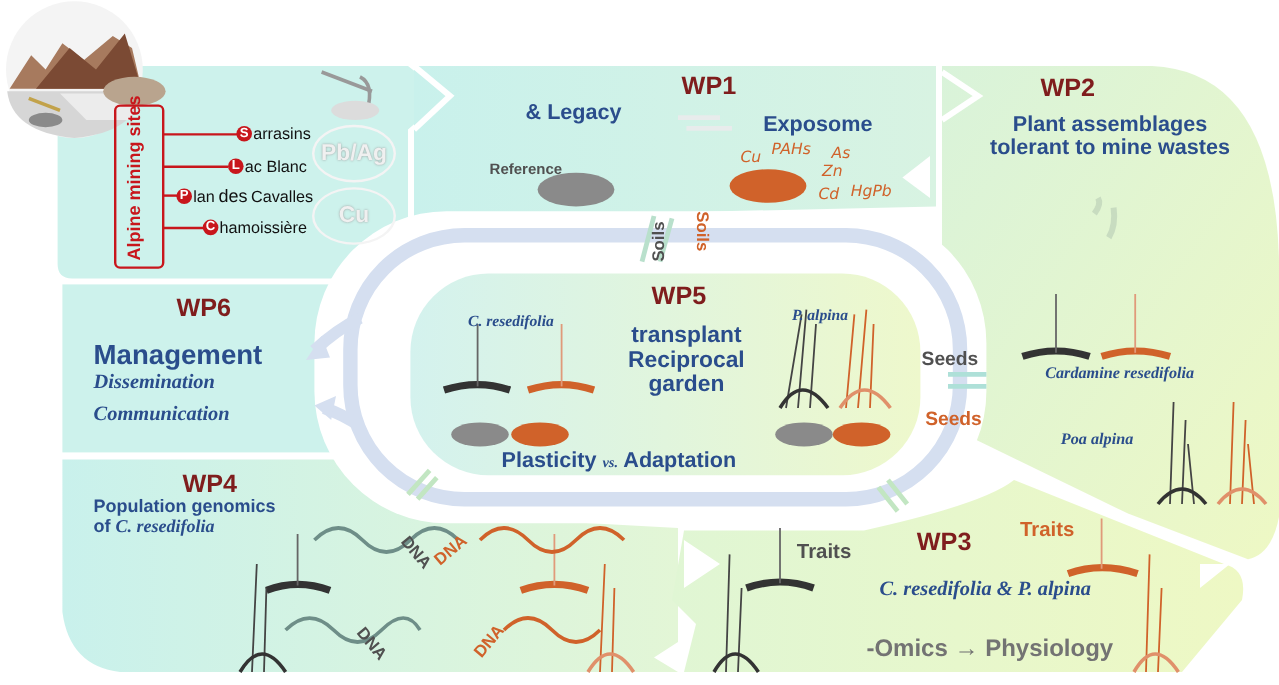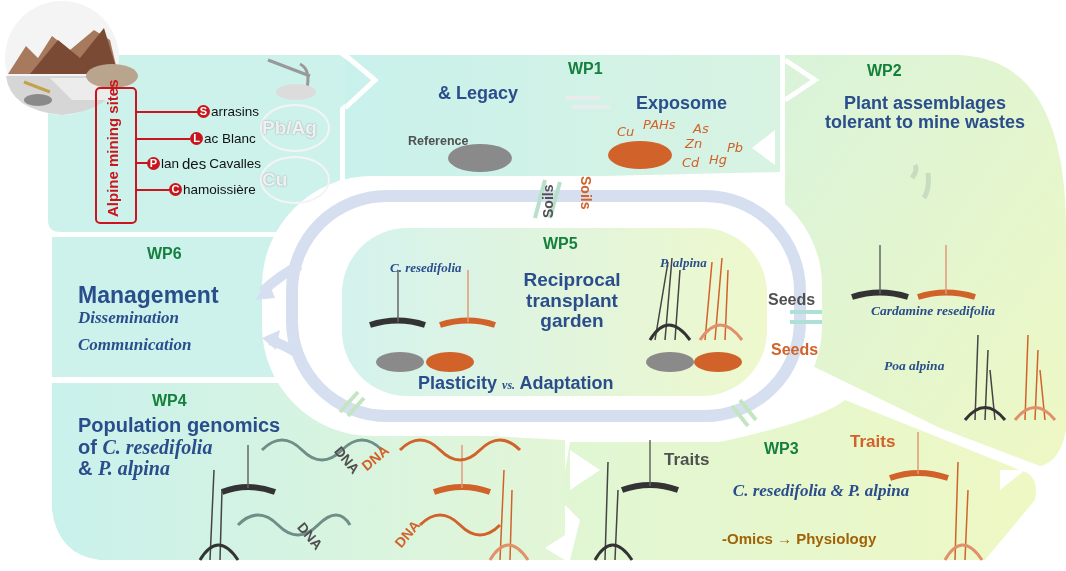--- a/index.html
+++ b/index.html
@@ -1,28 +1,28 @@
 <!DOCTYPE html>
 <html><head>
 <meta charset="utf-8">
 <style>
   html,body{margin:0;padding:0;background:#fff;}
   body{width:1066px;height:571px;position:relative;overflow:hidden;font-family:"Liberation Sans",sans-serif;}
   .abs{position:absolute;}
   #bg{position:absolute;left:0;top:0;width:1066px;height:571px;}
-  .wp{position:absolute;color:#15803d;font-weight:bold;font-size:16px;font-family:"Liberation Sans",sans-serif;}
+  .wp{position:absolute;color:#7f1d1d;font-weight:bold;font-size:21px;font-family:"Liberation Sans",sans-serif;}
   .blue{position:absolute;color:#2a4d8c;font-weight:bold;font-family:"Liberation Sans",sans-serif;line-height:1.08;text-align:center;}
   .it{font-style:italic;font-family:Liberation Serif, serif;}
   .gray{color:#505050;}
   .orange{color:#d0622a;}
   .hand{font-family:"DejaVu Sans",sans-serif;color:#d0622a;font-size:13px;position:absolute;font-style:italic;}
   .site{position:absolute;font-size:13.5px;color:#111;display:flex;align-items:center;}
   .site .dot{display:inline-block;width:13px;height:13px;border-radius:50%;background:#c8161c;color:#fff;font-weight:bold;font-size:11px;text-align:center;line-height:13px;margin-right:1px;}
   .site .small{font-size:15px;margin:0 3px;}
-  .metal{position:absolute;border:2px solid #f4f4f4;border-radius:50%;color:#f0f0f0;font-weight:bold;font-size:19px;text-shadow:0 0 2px #999;}
+  .metal{position:absolute;border:2px solid #f4f4f4;border-radius:50%;color:#f0f0f0;font-weight:bold;font-size:19px;text-align:center;text-shadow:0 0 2px #999;}
   .vlabel{position:absolute;transform-origin:left top;font-weight:bold;}
 </style>
 </head>
 <body>
 
 <svg id="bg" viewBox="0 0 1066 571">
   <defs>
     <linearGradient id="gMint" x1="0" y1="0" x2="1" y2="0">
       <stop offset="0" stop-color="#c9f1ec"></stop>
       <stop offset="1" stop-color="#d8f3e2"></stop>
@@ -211,71 +211,70 @@
 <div class="wp" style="left:568px;top:60px;">WP1</div>
 <div class="blue" style="left:398px;top:84px;font-size:18px;width:160px;">
   <div>&amp; Legacy</div>
 </div>
 <div class="blue" style="left:636px;top:94px;font-size:18px;">Exposome</div>
 <div class="abs gray" style="left:408px;top:134px;font-size:12.5px;font-weight:bold;">Reference</div>
 <div class="hand" style="left:617px;top:124px;">Cu</div>
 <div class="hand" style="left:643px;top:117px;">PAHs</div>
 <div class="hand" style="left:693px;top:121px;">As</div>
 <div class="hand" style="left:685px;top:136px;">Zn</div>
-<div class="hand" style="left:727px;top:140px;">Pb</div>
+<div class="hand" style="left:727px;top:152px;">Pb</div>
 <div class="hand" style="left:682px;top:155px;">Cd</div>
 <div class="hand" style="left:709px;top:152px;">Hg</div>
 <div class="vlabel gray" style="left:540px;top:218px;transform:rotate(-90deg);font-size:14px;">Soils</div>
 <div class="vlabel orange" style="left:594px;top:176px;transform:rotate(90deg);font-size:14px;">Soils</div>
 
 <div class="wp" style="left:867px;top:62px;">WP2</div>
 <div class="blue" style="left:780px;top:94px;font-size:18px;width:290px;">
   <div>Plant assemblages</div>
   <div>tolerant to mine wastes</div>
 </div>
 <div class="blue" style="left:840px;top:198px;font-size:18px;width:180px;">
 </div>
 <div class="blue it" style="left:871px;top:304px;font-size:13.5px;">Cardamine resedifolia</div>
 <div class="blue it" style="left:884px;top:359px;font-size:13.5px;">Poa alpina</div>
 
 <div class="wp" style="left:543px;top:235px;">WP5</div>
 <div class="blue it" style="left:390px;top:261px;font-size:13px;">C. resedifolia</div>
 <div class="blue it" style="left:660px;top:256px;font-size:13px;">P. alpina</div>
 <div class="blue" style="left:512px;top:270px;font-size:19px;width:120px;">
+  <div>transplant</div>
   <div>Reciprocal</div>
-  <div>transplant</div>
   <div>garden</div>
 </div>
 <div class="blue" style="left:418px;top:374px;font-size:18px;white-space:nowrap;">
   <span>Plasticity</span>
   <span class="it" style="font-size:12px;text-align:center;">vs.</span>
   <span>Adaptation</span>
 </div>
 <div class="abs gray" style="left:768px;top:291px;font-size:16px;font-weight:bold;">Seeds</div>
 <div class="abs orange" style="left:771px;top:341px;font-size:16px;font-weight:bold;">Seeds</div>
 
 <div class="wp" style="left:147px;top:245px;">WP6</div>
 <div class="blue" style="left:78px;top:283px;font-size:23px;text-align:center;">Management</div>
 <div class="blue it" style="left:78px;top:309px;font-size:17px;text-align:left;">Dissemination</div>
 <div class="blue it" style="left:78px;top:336px;font-size:17px;text-align:left;">Communication</div>
 
 <div class="wp" style="left:152px;top:392px;">WP4</div>
-<div class="blue" style="left:78px;top:415px;font-size:20px;text-align:left;">
+<div class="blue" style="left:78px;top:415px;font-size:15px;text-align:left;">
   <div>Population genomics</div>
   <div><span>of </span><span class="it">C. resedifolia</span></div>
-  <div><span>&amp; </span><span class="it">P. alpina</span></div>
 </div>
 <div class="abs gray" style="left:332px;top:452px;font-size:14px;font-weight:bold;transform:rotate(50deg);">DNA</div>
 <div class="abs orange" style="left:360px;top:450px;font-size:14px;font-weight:bold;transform:rotate(-40deg);">DNA</div>
 <div class="abs gray" style="left:295px;top:528px;font-size:14px;font-weight:bold;transform:rotate(50deg);">DNA</div>
 <div class="abs orange" style="left:392px;top:526px;font-size:14px;font-weight:bold;transform:rotate(-50deg);">DNA</div>
 
 <div class="wp" style="left:764px;top:440px;">WP3</div>
 <div class="abs gray" style="left:664px;top:450px;font-size:17px;font-weight:bold;">Traits</div>
 <div class="abs orange" style="left:850px;top:432px;font-size:17px;font-weight:bold;">Traits</div>
 <div class="blue" style="left:676px;top:482px;font-size:17px;width:290px;">
   <div class="it">C. resedifolia &amp; P. alpina</div>
 </div>
-<div class="abs" style="left:722px;top:530px;font-size:15px;font-weight:bold;color:#a16207;white-space:nowrap;">
+<div class="abs" style="left:722px;top:530px;font-size:20px;font-weight:bold;color:#737373;white-space:nowrap;">
   <span>-Omics</span>
   <span>→</span>
   <span>Physiology</span>
 </div>
 
 </body></html>

